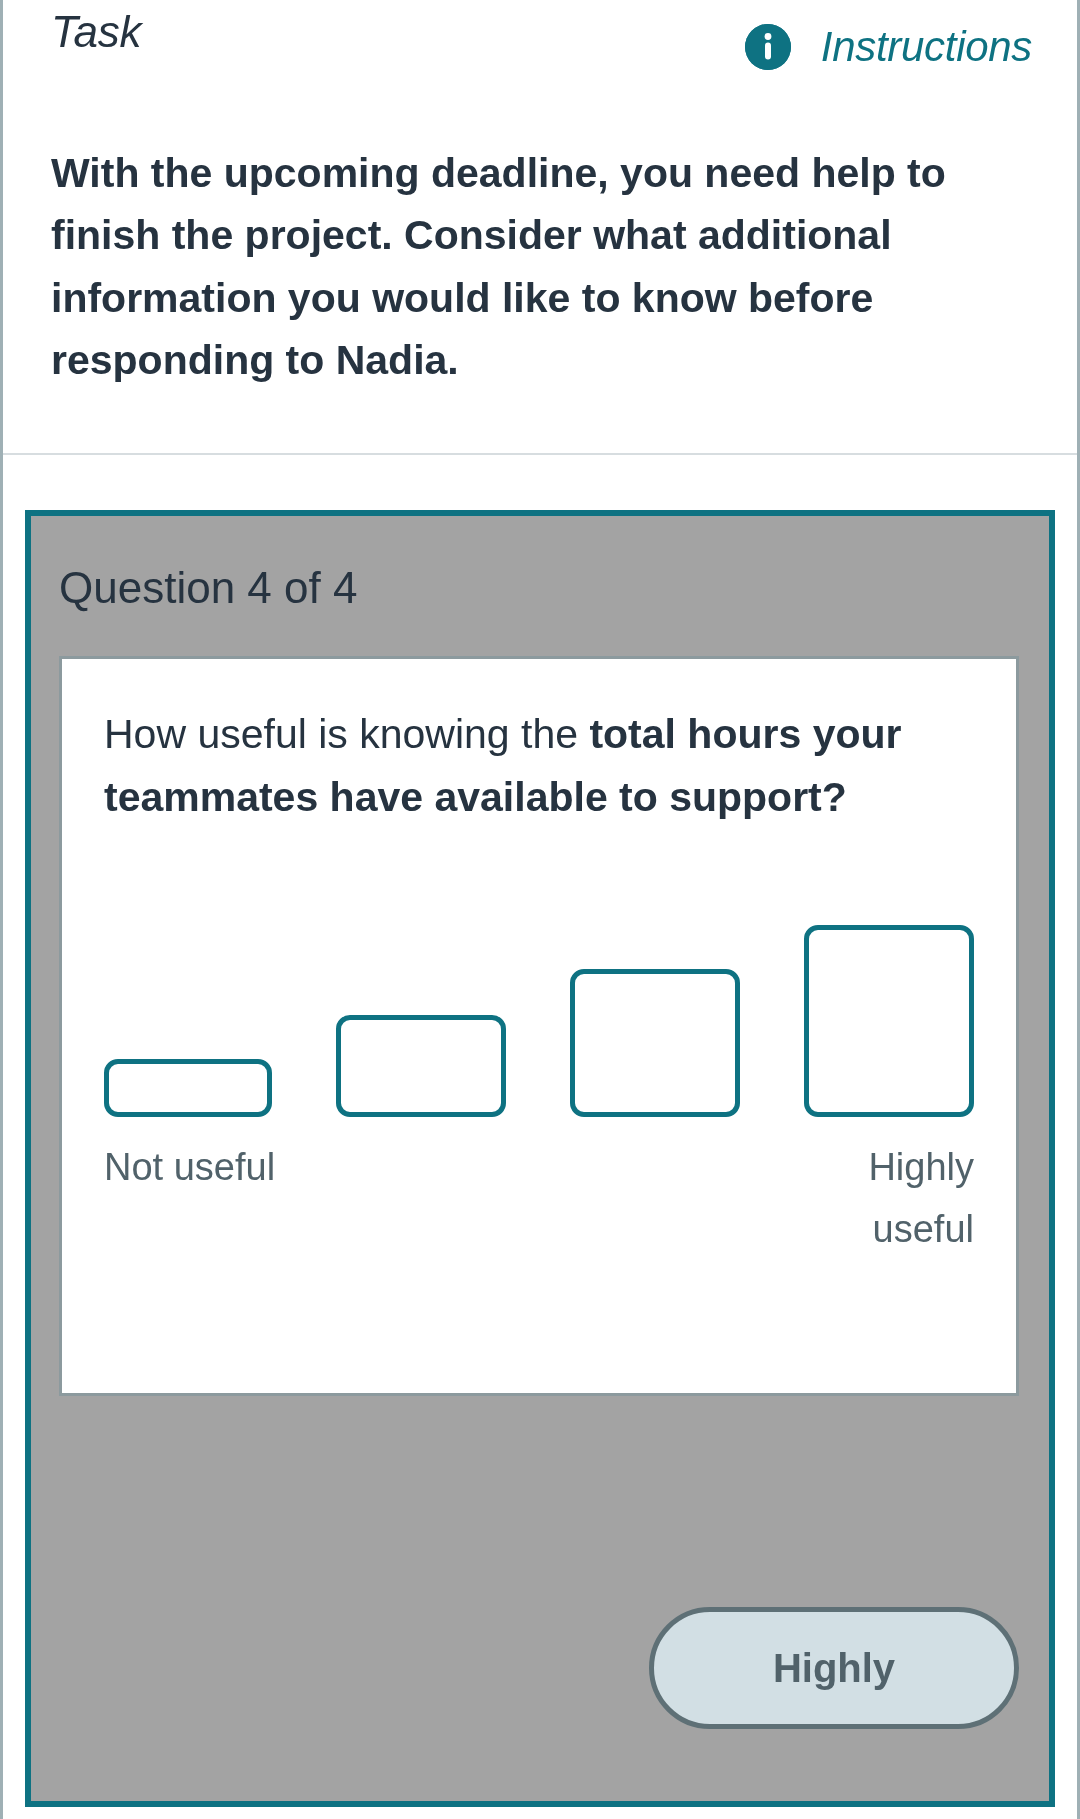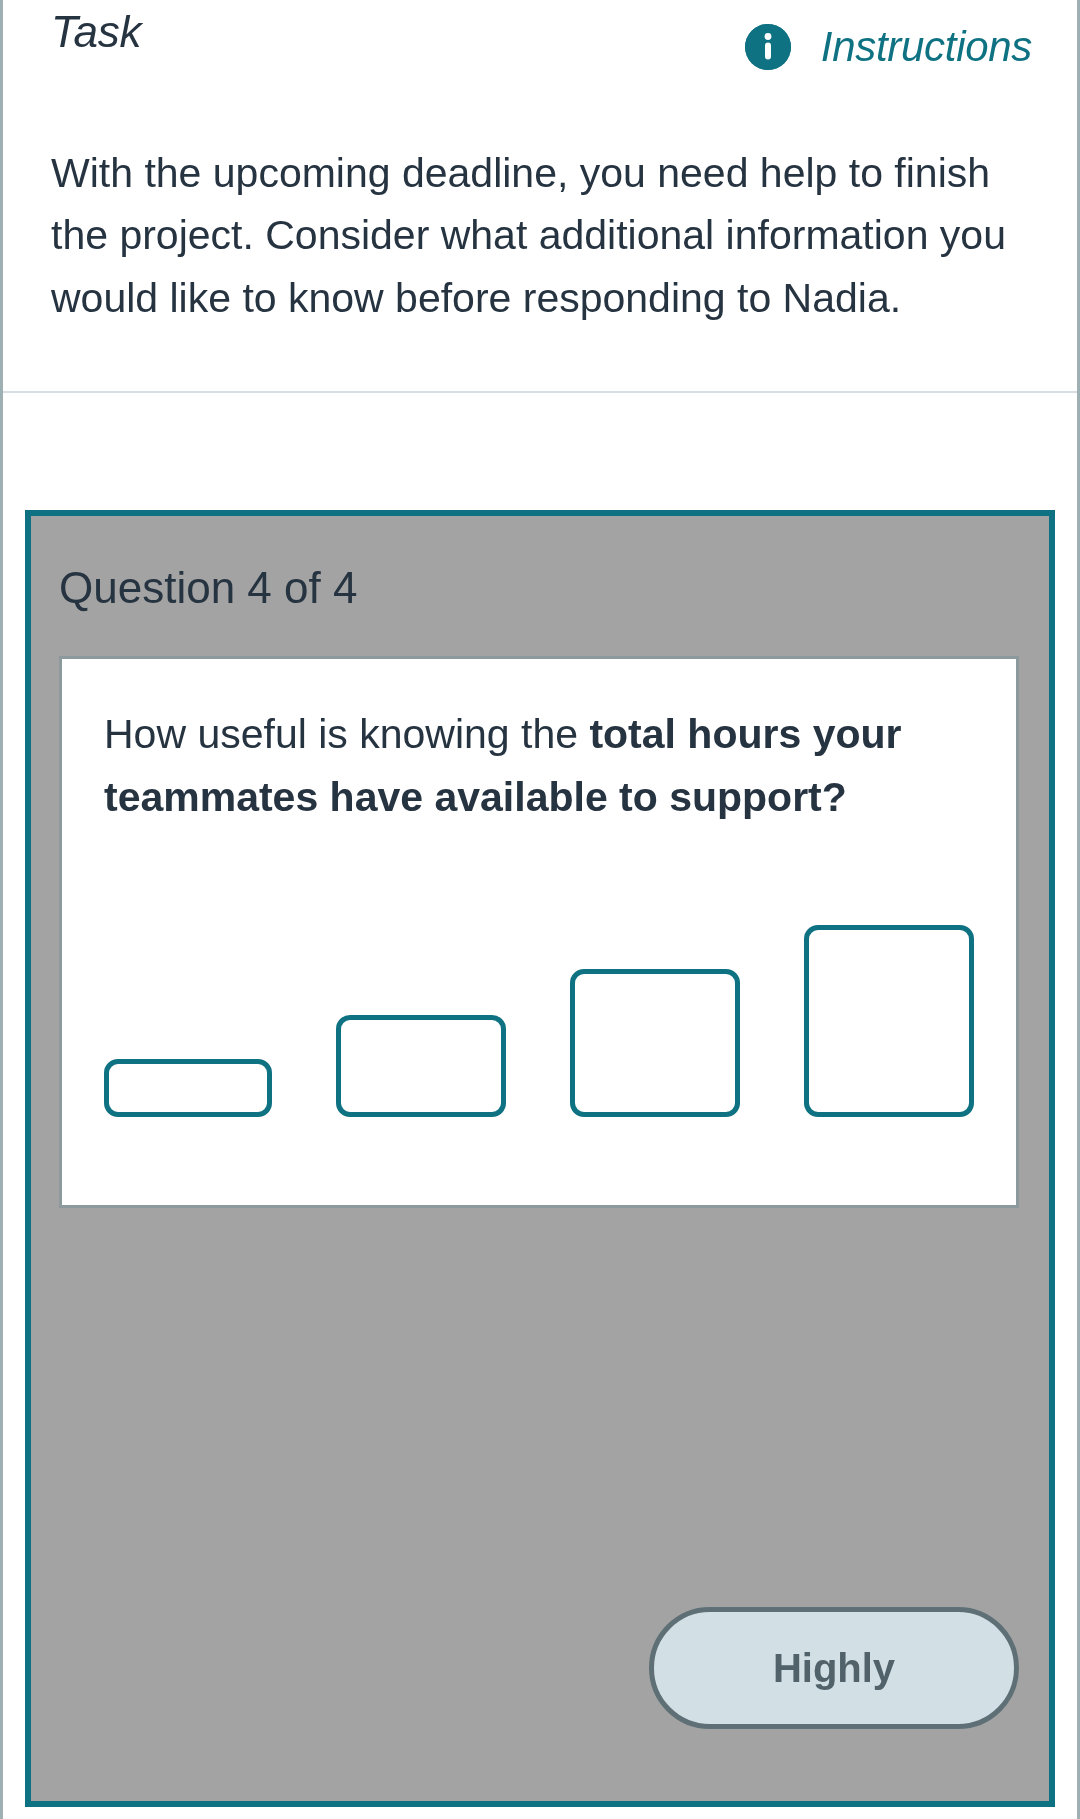--- a/index.html
+++ b/index.html
@@ -64,20 +64,21 @@
   .prompt-wrap {
     padding: 52px 48px 0 48px;
     border-bottom: 2px solid #d7dde0;
     padding-bottom: 62px;
   }
   .prompt-text {
     font-size: 41px;
     line-height: 1.52;
     color: #263340;
     max-width: 960px;
+    font-weight: bold;
   }
 
   
   .question-card {
     position: absolute;
     left: 22px;
     right: 22px;
     top: 510px;
     bottom: 12px;
     border: 6px solid #0e7282;
@@ -90,21 +91,21 @@
     padding: 48px 0 0 28px;
     line-height: 1.1;
   }
 
   
   .rating-panel {
     margin: 44px 30px 0 28px;
     border: 3px solid #8c9a9e;
     background: #ffffff;
     padding: 44px 42px 0 42px;
-    height: 552px;
+    height: 740px;
     position: relative;
   }
 
   .question-text {
     font-size: 41px;
     line-height: 1.52;
     color: #263340;
     font-weight: 400;
   }
   .question-text b { font-weight: 700; }
@@ -196,20 +197,24 @@
       <span>How useful is knowing the </span><b>total hours your teammates have available to support?</b>
     </div>
 
     <div class="bars">
       <div class="bar-option" style="height: 58px; width: 168px; border-color: rgb(14, 114, 130);"></div>
       <div class="bar-option" style="height: 102px; width: 170px; border-color: rgb(14, 114, 130);"></div>
       <div class="bar-option" style="height: 148px; width: 170px; border-color: rgb(14, 114, 130);"></div>
       <div class="bar-option" style="height: 192px; width: 170px; border-color: rgb(14, 114, 130);"></div>
     </div>
 
+    <div class="scale-labels">
+      <div class="scale-label">Not useful</div>
+      <div class="scale-label right">Highly useful</div>
+    </div>
 
   </div>
 
   <div class="submit-row">
     <button class="submit-button">Highly</button>
   </div>
 
 </div>
 
 </body></html>

